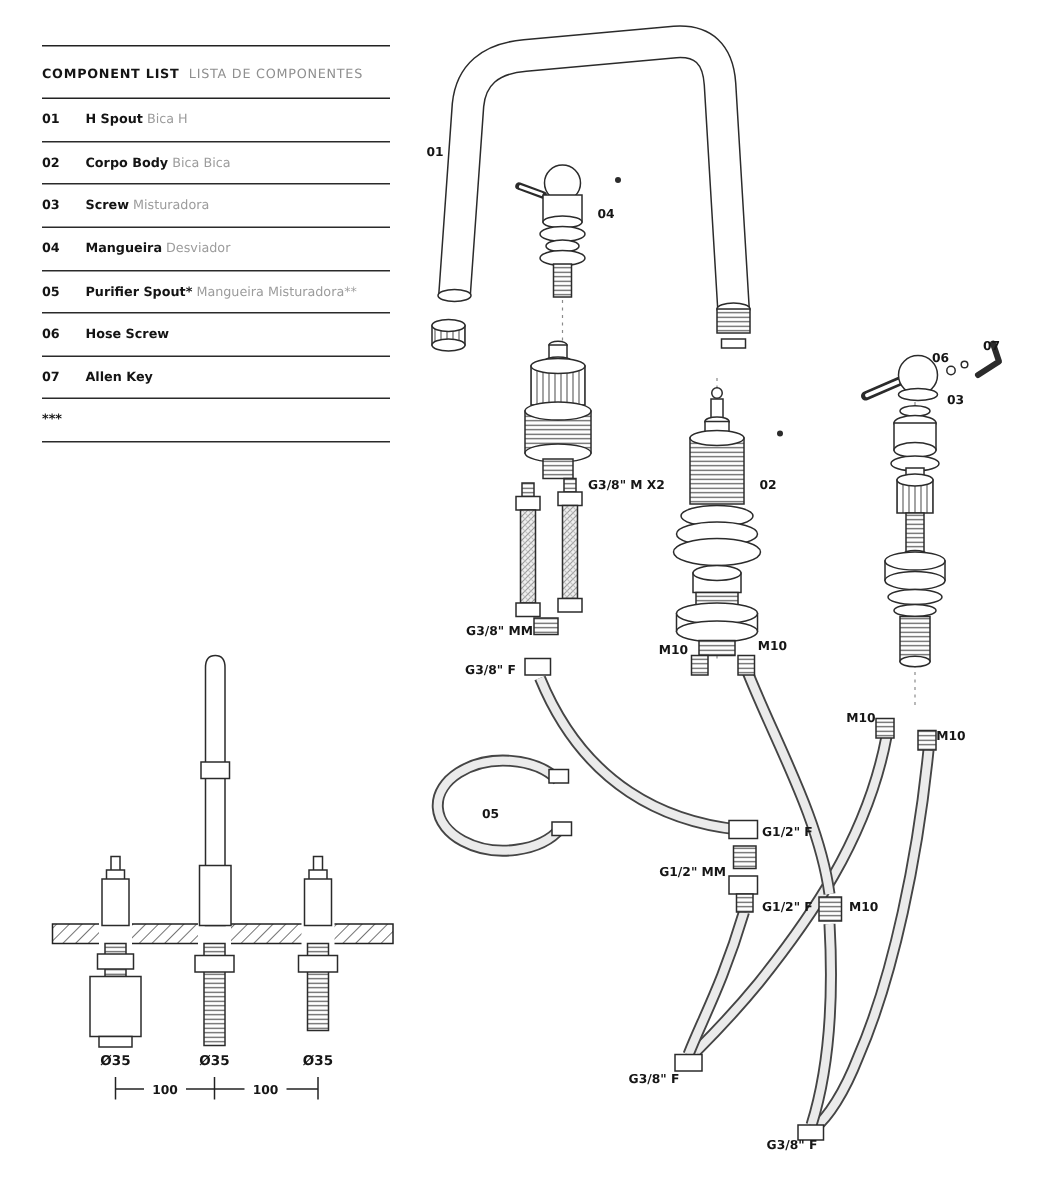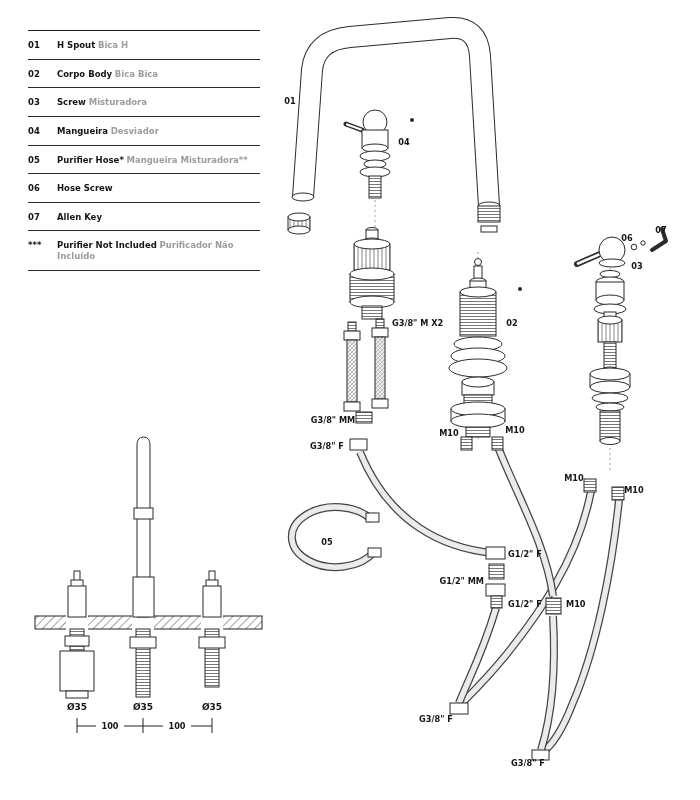--- a/index.html
+++ b/index.html
@@ -12,21 +12,21 @@
   .component-list {
     position:absolute; left:28px; top:30px; width:232px; z-index:2;
     border-top:1.6px solid #222;
   }
   .cl-header { padding:14px 0 10px; border-bottom:1.6px solid #222; font-size:8.5px; letter-spacing:.5px; }
   .cl-title { font-weight:bold; color:#141414; }
   .cl-subtitle { color:#8f8f8f; margin-left:3px; }
   .cl-row { display:flex; gap:9px; padding:9px 0 8px; border-bottom:1.2px solid #2a2a2a; font-size:8.5px; line-height:1.25; }
   .cl-num { font-weight:bold; color:#141414; width:20px; flex:none; }
   .cl-en { font-weight:bold; color:#141414; }
-  .cl-pt { color:#9c9c9c;font-weight:bold; }
+  .cl-pt { color:#9c9c9c; }
 
   
   svg { position:absolute; left:0; top:0; z-index:1; }
   .s   { fill:#ffffff; stroke:#2b2b2b; stroke-width:1; }
   .thr { fill:url(#threads); stroke:#2b2b2b; stroke-width:1; }
   .rib { fill:url(#ribsV); stroke:#2b2b2b; stroke-width:1; }
   .brd { fill:url(#braid); stroke:#2b2b2b; stroke-width:1; }
   .dk  { fill:#2b2b2b; }
   .tubeO { fill:none; stroke:#2b2b2b; stroke-width:22; }
   .tubeI { fill:none; stroke:#ffffff; stroke-width:20; }
@@ -35,51 +35,54 @@
   .axis { stroke:#8a8a8a; stroke-width:.8; stroke-dasharray:2 3; fill:none; }
   text { font-family:"DejaVu Sans",sans-serif; font-weight:bold; fill:#161616; }
   .t8 { font-size:8.2px; } .t9 { font-size:9px; }
 </style>
 </head>
 <body>
 
 <div class="canvas">
 
   <div class="component-list">
+    <div class="cl-header">
+      <span class="cl-title">COMPONENT LIST</span>
+      <span class="cl-subtitle">LISTA DE COMPONENTES</span>
+    </div>
     <div class="cl-row">
       <span class="cl-num">01</span>
       <span><span class="cl-en">H Spout</span> <span class="cl-pt">Bica H</span></span>
     </div>
     <div class="cl-row">
       <span class="cl-num">02</span>
       <span><span class="cl-en">Corpo Body</span> <span class="cl-pt">Bica Bica</span></span>
     </div>
     <div class="cl-row">
       <span class="cl-num">03</span>
       <span><span class="cl-en">Screw</span> <span class="cl-pt">Misturadora</span></span>
     </div>
     <div class="cl-row">
       <span class="cl-num">04</span>
       <span><span class="cl-en">Mangueira</span> <span class="cl-pt">Desviador</span></span>
     </div>
     <div class="cl-row">
       <span class="cl-num">05</span>
-      <span><span class="cl-en">Purifier Hose*</span> <span class="cl-pt">Mangueira Misturadora**</span></span>
+      <span><span class="cl-en">Purifier Spout*</span> <span class="cl-pt">Mangueira Misturadora**</span></span>
     </div>
     <div class="cl-row">
       <span class="cl-num">06</span>
       <span><span class="cl-en">Hose Screw</span> <span class="cl-pt"></span></span>
     </div>
     <div class="cl-row">
       <span class="cl-num">07</span>
       <span><span class="cl-en">Allen Key</span> <span class="cl-pt"></span></span>
     </div>
     <div class="cl-row">
       <span class="cl-num">***</span>
-      <span><span class="cl-en">Purifier Not Included</span> <span class="cl-pt">Purificador Não Incluído</span></span>
     </div>
   </div>
 
   <svg width="700" height="800" viewBox="0 0 700 800">
     <defs>
       <pattern id="hatch" width="6" height="6" patternUnits="userSpaceOnUse" patternTransform="rotate(45)">
         <rect width="6" height="6" fill="#ffffff"></rect>
         <line x1="0" y1="0" x2="0" y2="6" stroke="#444" stroke-width="1"></line>
       </pattern>
       <pattern id="threads" width="8" height="3" patternUnits="userSpaceOnUse">

